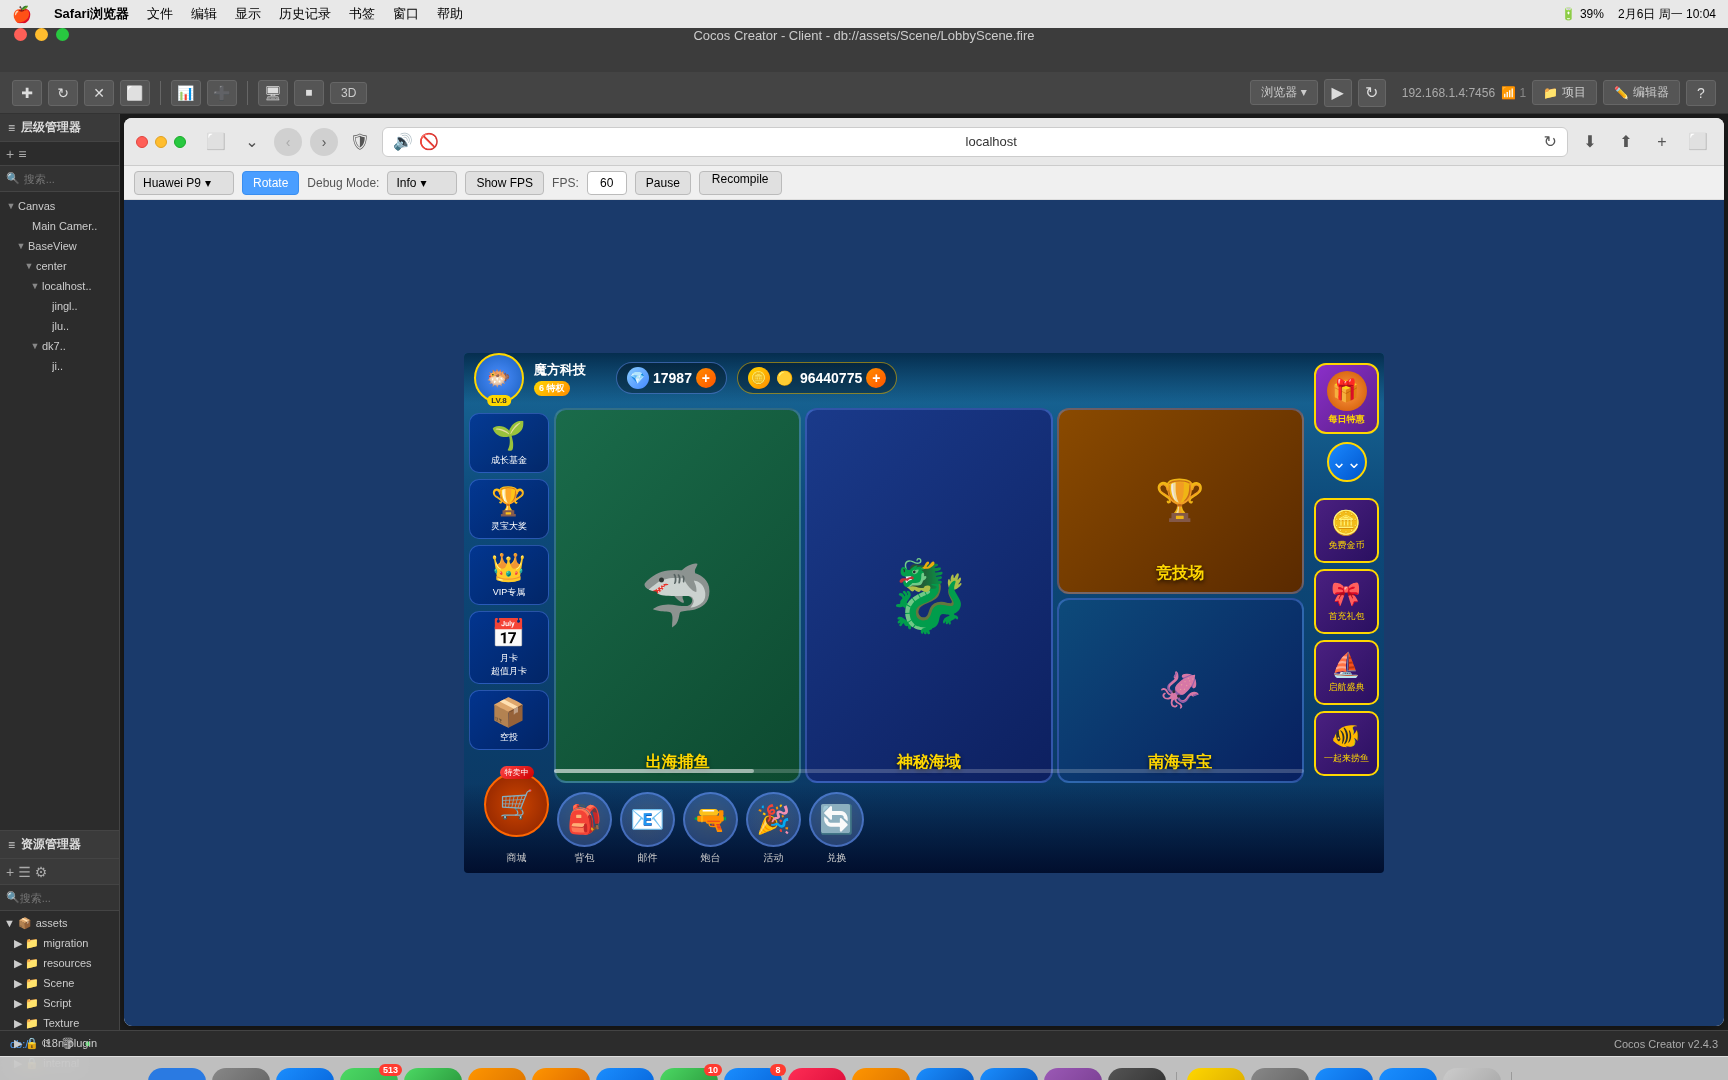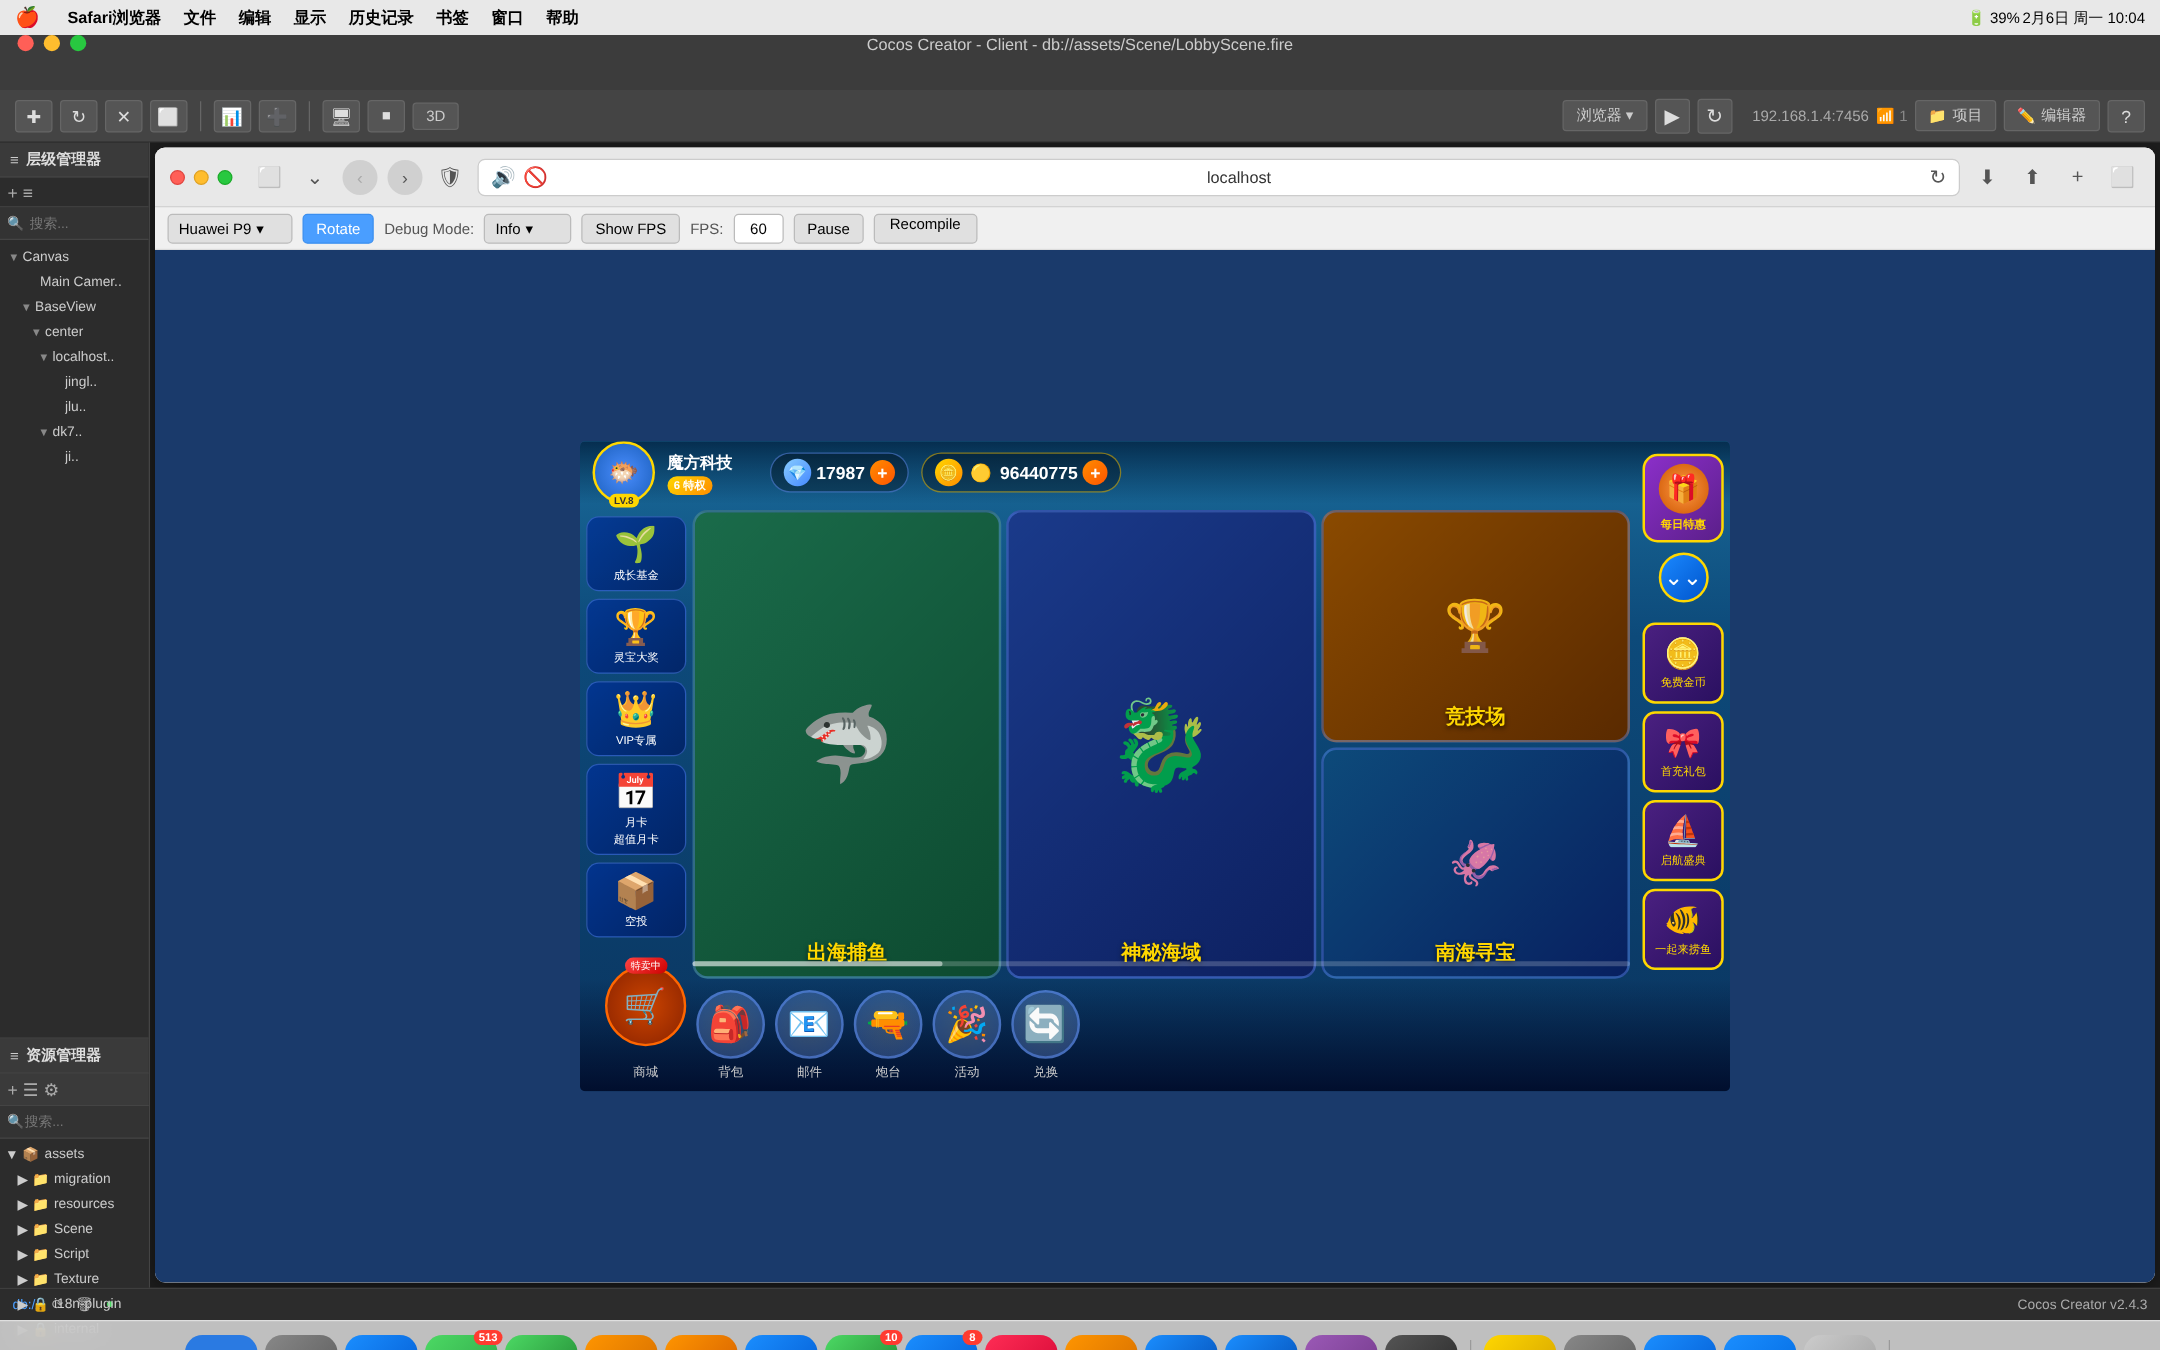--- a/index.html
+++ b/index.html
@@ -20,30 +20,30 @@
       display: flex;
       align-items: center;
       padding: 0 12px;
       font-size: 13px;
       color: #000;
       gap: 18px;
       position: relative;
       z-index: 100;
     }
     .menu-bar .apple-logo { font-size: 16px; margin-right: 4px; }
-    .menu-bar .menu-item { cursor: pointer; font-weight: 700; white-space: nowrap; }
+    .menu-bar .menu-item { cursor: pointer; font-weight: 400; white-space: nowrap; }
     .menu-bar .menu-item.bold { font-weight: 700; }
     .menu-bar-right {
       position: absolute;
       right: 12px;
       top: 0;
       height: 28px;
       display: flex;
       align-items: center;
-      gap: 2px;
+      gap: 14px;
       font-size: 12px;
     }
 
     
     .cocos-titlebar {
       width: 100%;
       height: 44px;
       background: #3c3c3c;
       display: flex;
       align-items: flex-start;

